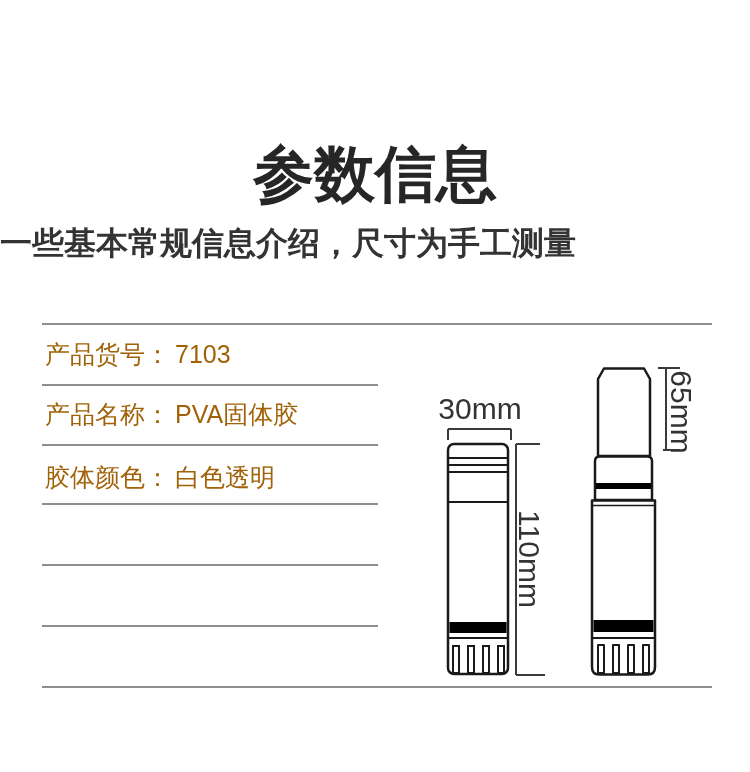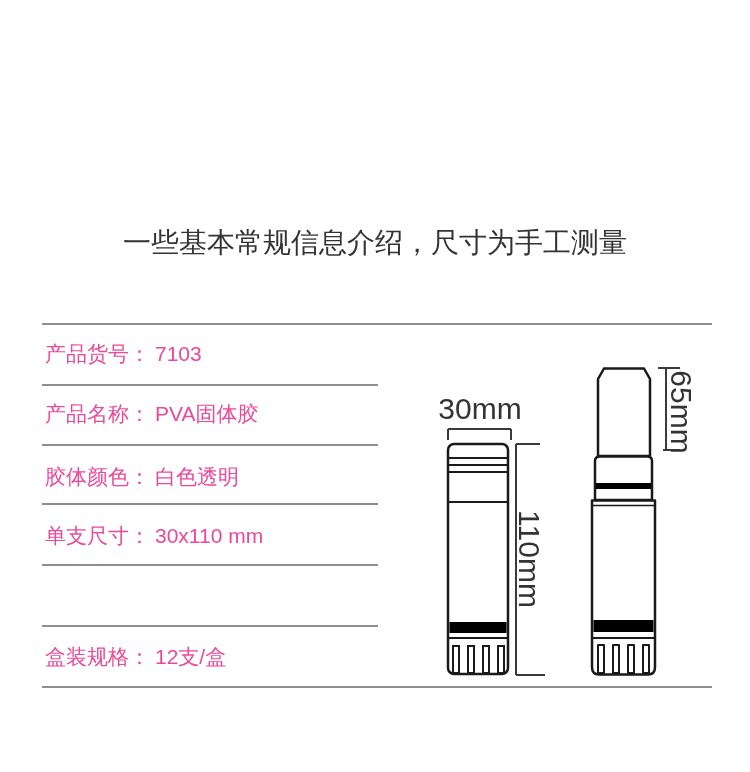--- a/index.html
+++ b/index.html
@@ -16,83 +16,78 @@
     text-align:center;
     font-size:61px;
     font-weight:700;
     color:#262626;
     line-height:66px;
     letter-spacing:0px;
   }
   .subtitle{
     position:absolute;
     left:0;top:229px;width:750px;
-    text-align:center;
-    font-size:28px;
+    font-size:32px;
     color:#333333;
     line-height:28px;
+    font-weight:bold;
   }
   .divider{
     position:absolute;
     left:42px;
     height:2px;
     background:#8e8e8e;
   }
   .divider.full{width:670px;}
   .divider.short{width:336px;}
   .spec-row{
     position:absolute;
     left:45px;
     width:400px;
-    font-size:21px;
-    color:#ec4899;
+    font-size:25px;
+    color:#a16207;
     line-height:30px;
     white-space:nowrap;
   }
   .spec-row .val{margin-left:5px;}
   .diagram-svg{
     position:absolute;
     left:430px;top:355px;
     width:290px;height:335px;
   }
   .dim-text{
     font-family:"Liberation Sans","DejaVu Sans",sans-serif;
     font-size:30px;
     fill:#333333;
   }
 </style>
 </head>
 <body>
 
 <div class="page">
 
+  <div class="title">参数信息</div>
   <div class="subtitle">一些基本常规信息介绍，尺寸为手工测量</div>
 
   <div class="divider full" style="top:323px"></div>
   <div class="divider short" style="top:384px"></div>
   <div class="divider short" style="top:444px"></div>
   <div class="divider short" style="top:503px"></div>
   <div class="divider short" style="top:564px"></div>
   <div class="divider short" style="top:625px"></div>
   <div class="divider full" style="top:686px"></div>
 
   <div class="spec-row" style="top:339px">
     <span class="lbl">产品货号：</span><span class="val">7103</span>
   </div>
   <div class="spec-row" style="top:462px">
     <span class="lbl">胶体颜色：</span><span class="val">白色透明</span>
   </div>
   <div class="spec-row" style="top:399px">
     <span class="lbl">产品名称：</span><span class="val">PVA固体胶</span>
-  </div>
-  <div class="spec-row" style="top:521px">
-    <span class="lbl">单支尺寸：</span><span class="val">30x110 mm</span>
-  </div>
-  <div class="spec-row" style="top:642px">
-    <span class="lbl">盒装规格：</span><span class="val">12支/盒</span>
   </div>
 
   <svg class="diagram-svg" viewBox="430 355 290 335">
 
     <g stroke="#1a1a1a" fill="none" stroke-width="2.5">
       <rect x="448" y="444" width="60" height="230" rx="6" fill="#ffffff"></rect>
       <path d="M449 458 H507 M449 465 H507 M449 472 H507" stroke-width="2"></path>
       <path d="M449 502 H507" stroke-width="2"></path>
       <rect x="449.5" y="622" width="57" height="11" fill="#000000" stroke="none"></rect>
       <path d="M449 638 H507" stroke-width="2"></path>

